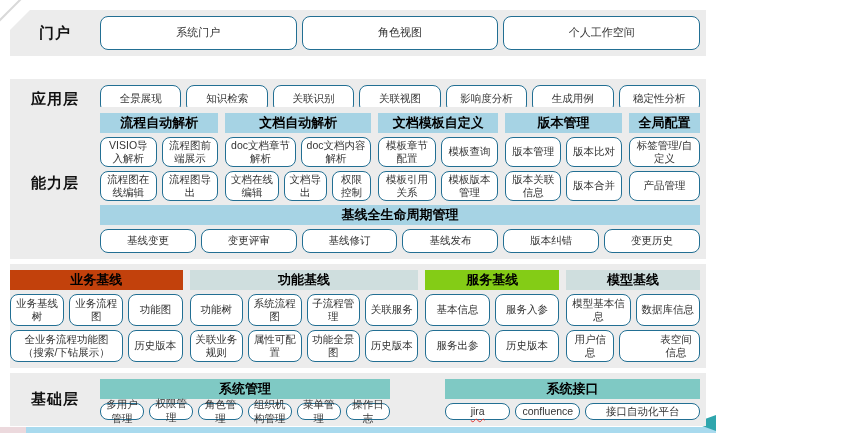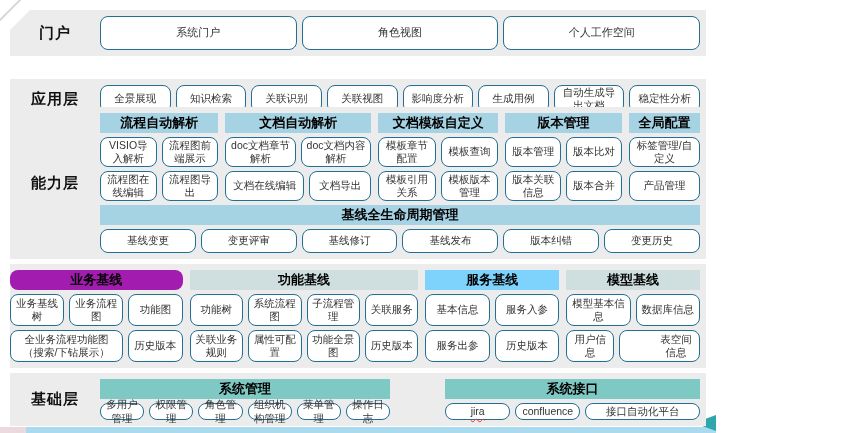--- a/index.html
+++ b/index.html
@@ -66,21 +66,20 @@
     <div class="band application-layer">
       <div class="layer-label">应用层</div>
       <div class="content">
         <div class="btnrow">
           <div class="btn" style="flex: 1 1 0px;">全景展现</div>
           <div class="btn" style="flex: 1 1 0px;">知识检索</div>
           <div class="btn" style="flex: 1 1 0px;">关联识别</div>
           <div class="btn" style="flex: 1 1 0px;">关联视图</div>
           <div class="btn" style="flex: 1 1 0px;">影响度分析</div>
           <div class="btn" style="flex: 1 1 0px;">生成用例</div>
-          <div class="btn" style="flex: 1 1 0px;">自动生成导出文档</div>
           <div class="btn" style="flex: 1 1 0px;">稳定性分析</div>
         </div>
       </div>
     </div>
     <div class="band capability-layer">
       <div class="layer-label">能力层</div>
       <div class="content">
         <div class="groups">
           <div class="group" style="flex: 150 1 0px;">
             <div class="group-header" style="background: rgb(166, 211, 228);">流程自动解析</div>
@@ -95,20 +94,21 @@
           </div>
           <div class="group" style="flex: 185 1 0px;">
             <div class="group-header" style="background: rgb(166, 211, 228);">文档自动解析</div>
             <div class="btnrow">
               <div class="btn" style="flex: 1 1 0px;">doc文档章节解析</div>
               <div class="btn" style="flex: 1 1 0px;">doc文档内容解析</div>
             </div>
             <div class="btnrow">
               <div class="btn" style="flex: 1.25 1 0px;">文档在线编辑</div>
               <div class="btn" style="flex: 0.95 1 0px;">文档导出</div>
+              <div class="btn" style="flex: 0.85 1 0px;">权限控制</div>
             </div>
           </div>
           <div class="group" style="flex: 152 1 0px;">
             <div class="group-header" style="background: rgb(166, 211, 228);">文档模板自定义</div>
             <div class="btnrow">
               <div class="btn" style="flex: 1 1 0px;">模板章节配置</div>
               <div class="btn" style="flex: 1 1 0px;">模板查询</div>
             </div>
             <div class="btnrow">
               <div class="btn" style="flex: 1 1 0px;">模板引用关系</div>
@@ -144,21 +144,21 @@
           <div class="btn" style="flex: 1 1 0px;">基线发布</div>
           <div class="btn" style="flex: 1 1 0px;">版本纠错</div>
           <div class="btn" style="flex: 1 1 0px;">变更历史</div>
         </div>
       </div>
     </div>
     <div class="band knowledge-layer">
       <div class="content">
         <div class="groups">
           <div class="group" style="flex: 187 1 0px;">
-            <div class="group-header" style="background: #a21caf; border-radius: 8px;">业务基线</div>
+            <div class="group-header" style="background: #c2410c;">业务基线</div>
             <div class="btnrow">
               <div class="btn" style="flex: 1 1 0px;">业务基线树</div>
               <div class="btn" style="flex: 1 1 0px;">业务流程图</div>
               <div class="btn" style="flex: 1 1 0px;">功能图</div>
             </div>
             <div class="btnrow">
               <div class="btn" style="flex: 2.3 1 0px;">全业务流程功能图（搜索/下钻展示）</div>
               <div class="btn" style="flex: 1 1 0px;">历史版本</div>
             </div>
           </div>
@@ -171,21 +171,21 @@
               <div class="btn" style="flex: 1 1 0px;">关联服务</div>
             </div>
             <div class="btnrow">
               <div class="btn" style="flex: 1 1 0px;">关联业务规则</div>
               <div class="btn" style="flex: 1 1 0px;">属性可配置</div>
               <div class="btn" style="flex: 1 1 0px;">功能全景图</div>
               <div class="btn" style="flex: 1 1 0px;">历史版本</div>
             </div>
           </div>
           <div class="group" style="flex: 145 1 0px;">
-            <div class="group-header" style="background: #7dd3fc;">服务基线</div>
+            <div class="group-header" style="background: #84cc16;">服务基线</div>
             <div class="btnrow">
               <div class="btn" style="flex: 1 1 0px;">基本信息</div>
               <div class="btn" style="flex: 1 1 0px;">服务入参</div>
             </div>
             <div class="btnrow">
               <div class="btn" style="flex: 1 1 0px;">服务出参</div>
               <div class="btn" style="flex: 1 1 0px;">历史版本</div>
             </div>
           </div>
           <div class="group" style="flex: 145 1 0px;">
@@ -203,21 +203,21 @@
       </div>
     </div>
     <div class="band foundation-layer">
       <div class="layer-label">基础层</div>
       <div class="content">
         <div class="groups">
           <div class="group" style="flex: 370 1 0px;">
             <div class="group-header" style="background: rgb(127, 201, 196);">系统管理</div>
             <div class="btnrow">
               <div class="btn" style="flex: 1 1 0px;">多用户管理</div>
-              <div class="btn" style="flex: 1 1 0px;">权限管理</div>
+              <div class="btn" style="flex: 1 1 0px; font-family: Liberation Mono, monospace;">权限管理</div>
               <div class="btn" style="flex: 1 1 0px;">角色管理</div>
               <div class="btn" style="flex: 1 1 0px;">组织机构管理</div>
               <div class="btn" style="flex: 1 1 0px;">菜单管理</div>
               <div class="btn" style="flex: 1 1 0px;">操作日志</div>
             </div>
           </div>
           <div class="group gap-before" style="flex: 325 1 0px;">
             <div class="group-header" style="background: rgb(127, 201, 196);">系统接口</div>
             <div class="btnrow">
               <div class="btn spellcheck" style="flex: 1 1 0px;">jira</div>

